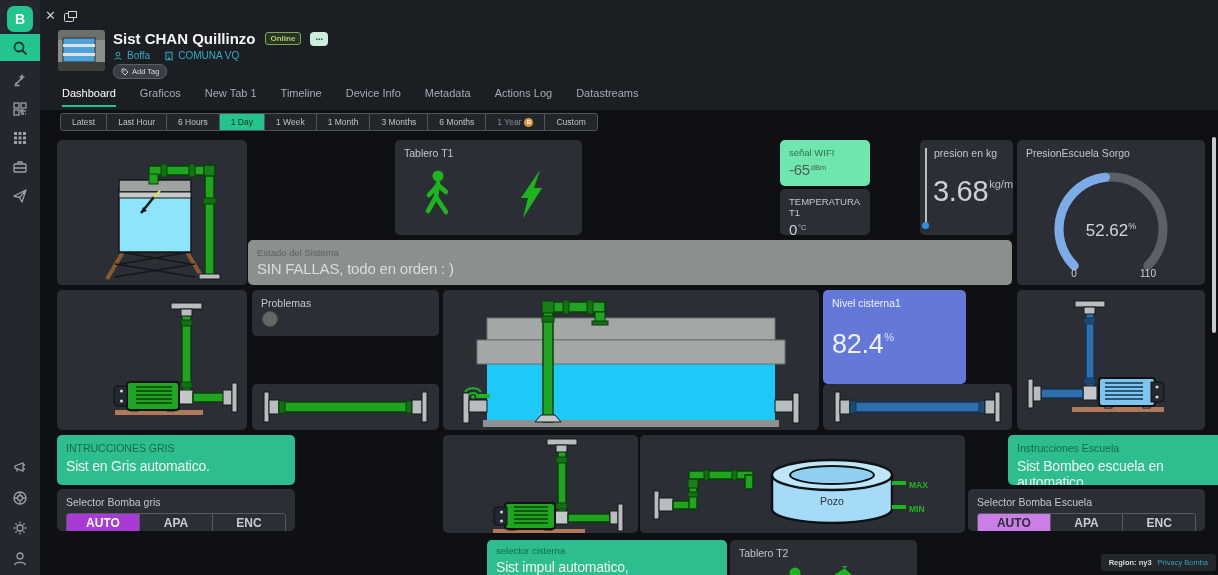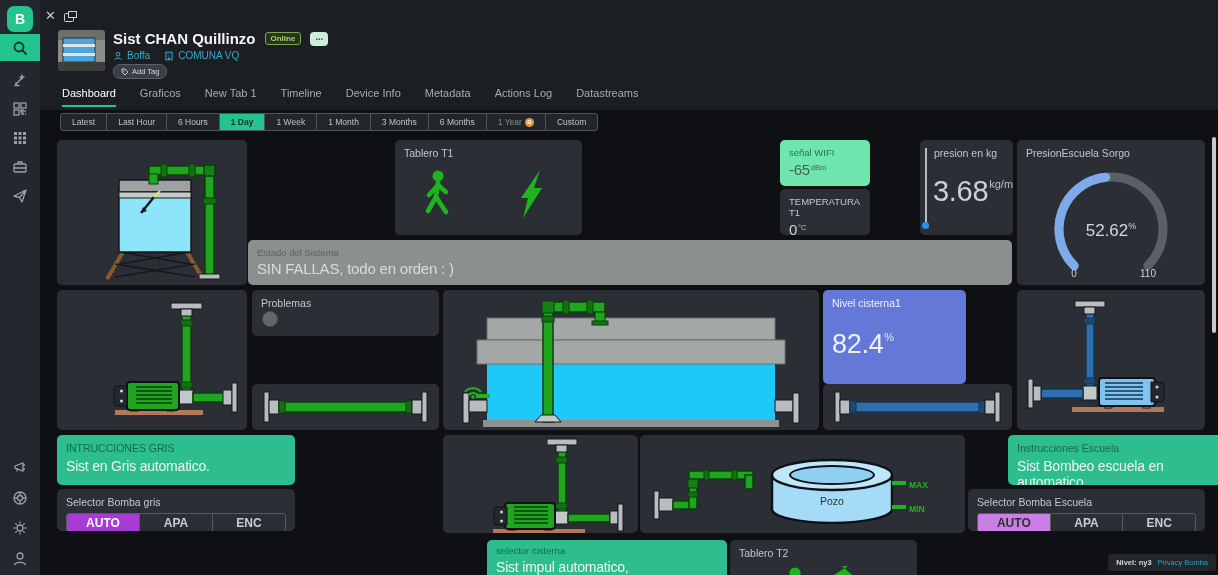--- a/index.html
+++ b/index.html
@@ -24,21 +24,21 @@
 
   
   #tabs { left:62px; top:87px; display:flex; gap:24px; font-size:11px; color:#a6acb3; }
   .tab { padding-bottom:6px; cursor:pointer; }
   .tab.active { color:#ffffff; border-bottom:2px solid #23c48e; }
 
   
   #timebar { left:60px; top:113px; display:flex; height:18px; border:1px solid #50555c; border-radius:3px; overflow:hidden; font-size:8.5px; color:#bfc4c9; background:#22262b; }
   .seg { display:flex; align-items:center; justify-content:center; padding:0 11px; border-right:1px solid #50555c; cursor:pointer; white-space:nowrap; gap:3px; }
   .seg:last-child { border-right:none; }
-  .seg.active { background:#23c48e; color:#16331f; font-weight:bold; }
+  .seg.active { background:#23c48e; color:#16331f; font-weight:normal; }
   .seg.locked { color:#858b92; }
   .lock-badge { width:9px; height:9px; border-radius:50%; background:#e2953e; color:#fff; font-size:6px; font-weight:bold; display:flex; align-items:center; justify-content:center; }
 
   
   #sidebar { left:0; top:0; width:40px; height:575px; background:#24272d; z-index:5; }
   #logo { left:7px; top:6px; width:26px; height:26px; border-radius:7px; background:#23c48e; color:#fff; font-weight:bold; font-size:14px; display:flex; align-items:center; justify-content:center; z-index:6; cursor:pointer; }
   #search-tile { left:0; top:34px; width:40px; height:27px; background:#23c48e; display:flex; align-items:center; justify-content:center; z-index:6; cursor:pointer; }
   .side-ic { left:12px; width:16px; height:16px; z-index:6; cursor:pointer; }
 
   
@@ -515,19 +515,19 @@
 
   <div class="wg" style="left:730px;top:540px;width:187px;height:35px;border-radius:5px 5px 0 0">
     <div class="wt">Tablero T2</div>
     <svg class="abs" style="left:0;top:24px" width="187" height="11" viewBox="0 0 187 11">
       <circle cx="65" cy="9" r="5.5" fill="#1db51d"></circle>
       <polygon points="118,2 104,11 122,11 112,2" fill="#1db51d"></polygon>
     </svg>
   </div>
 
   <div class="abs" id="region-badge">
-    <span id="region-text">Nivel: ny3</span>
+    <span id="region-text">Region: ny3</span>
     <span id="privacy-link">Privacy Bomba</span>
   </div>
 
   <div class="abs" id="scroll-thumb"></div>
 
 </div>
 
 </body></html>

